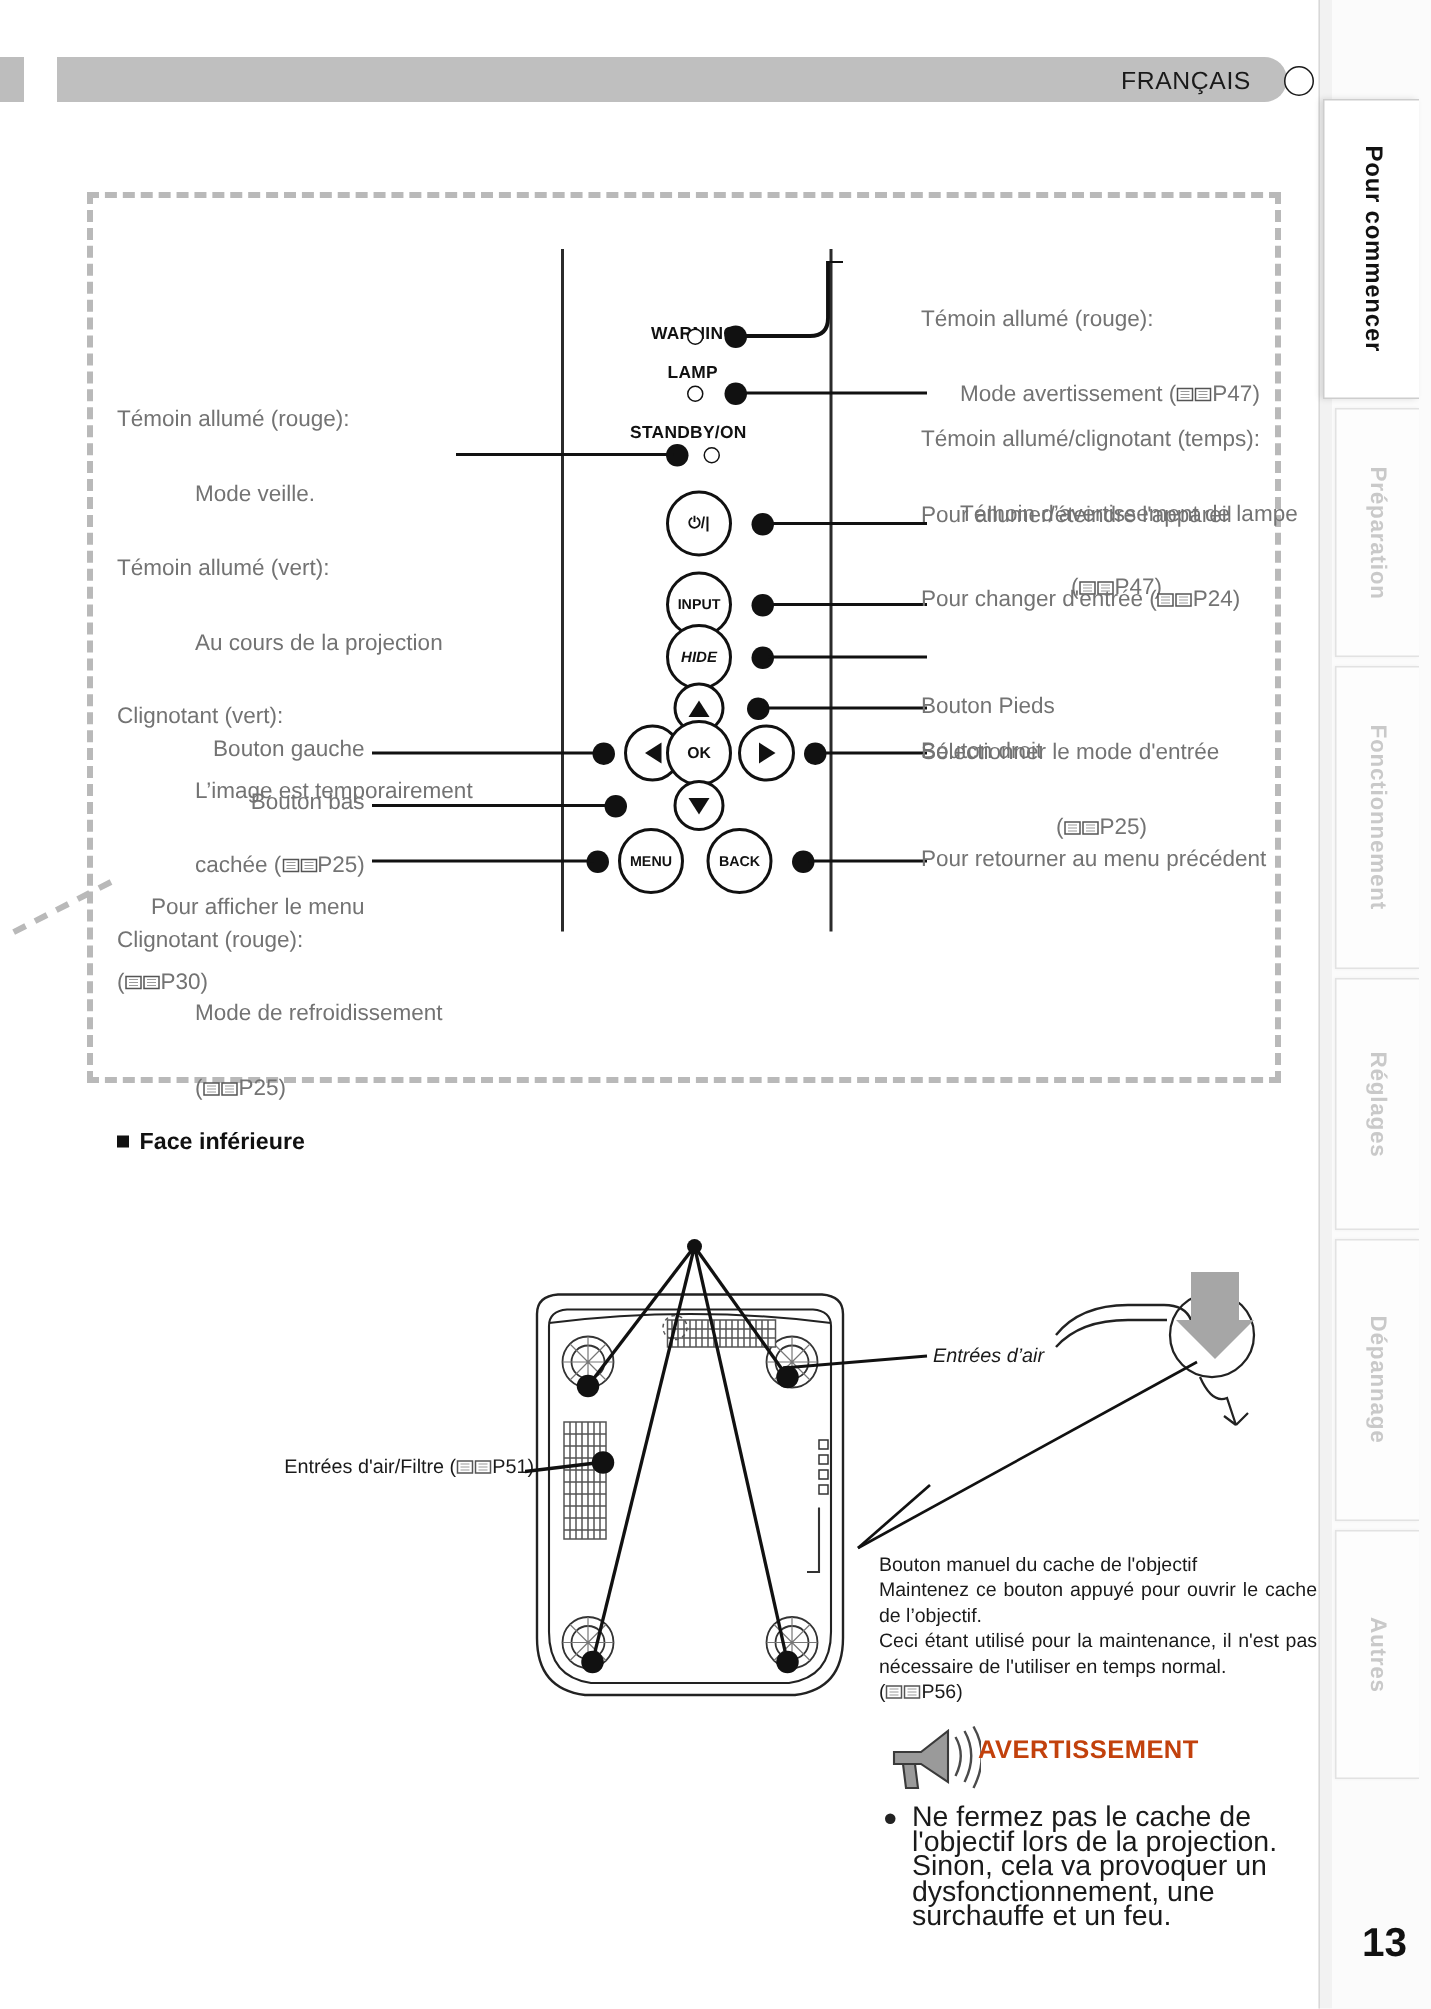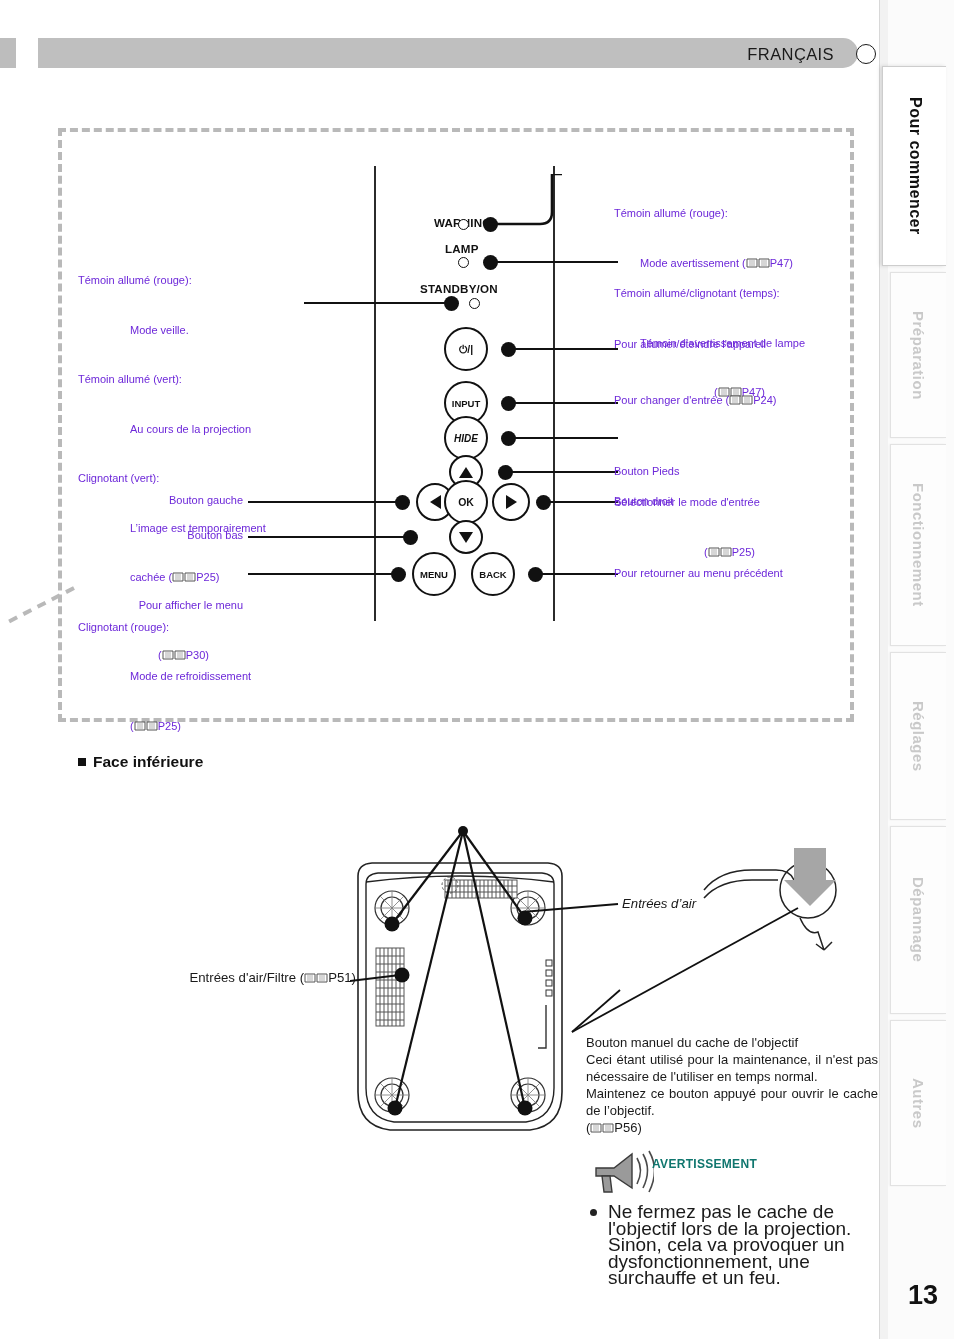--- a/index.html
+++ b/index.html
@@ -43,21 +43,21 @@
   .dashbox{position:absolute;left:58px;top:128px;width:796px;height:594px;
     border:4px dashed #b9b9b9;box-sizing:border-box;}
   .dash-tail{position:absolute;left:6px;top:586px;width:72px;height:38px;}
 
   
   .panel{position:absolute;left:58px;top:128px;width:796px;height:594px;}
   .vline{position:absolute;width:2px;background:#2b2b2b;}
   .vl-left{left:316px;top:38px;height:455px;}
   .vl-right{left:495px;top:38px;height:455px;}
 
-  .lab{position:absolute;font-size:11px;line-height:16.5px;white-space:pre;color:#6d28d9;}
+  .lab{position:absolute;font-size:15px;line-height:16.5px;white-space:pre;color:#737373;}
   .lab-r{text-align:left;}
   .lab-l{text-align:right;}
 
   .lead{position:absolute;height:2px;background:#111111;}
   .bullet{position:absolute;width:15px;height:15px;border-radius:50%;background:#111111;}
 
   .ind-name{position:absolute;font-size:11.6px;font-weight:bold;letter-spacing:.2px;color:#111;}
   .ring{position:absolute;width:11px;height:11px;border-radius:50%;border:1.6px solid #111;
         background:#fff;box-sizing:border-box;}
 
@@ -75,21 +75,21 @@
 
   .bookicon{display:inline-block;width:24px;height:12px;vertical-align:-2px;position:relative;}
   .bookicon svg{position:absolute;left:0;top:-1px;}
 
   
   .sec-head{position:absolute;left:78px;top:753px;font-size:15.5px;font-weight:bold;color:#111;}
   .sec-head .sq{display:inline-block;width:8px;height:8px;background:#111;margin-right:7px;vertical-align:1px;}
   .feet-note{position:absolute;left:266px;top:805px;font-size:13.2px;color:#1a1a1a;white-space:nowrap;}
 
   .bt-lab{position:absolute;font-size:13.2px;line-height:17px;color:#1a1a1a;}
-  .warn-title{position:absolute;left:652px;top:1157px;font-size:12px;font-weight:bold;letter-spacing:.3px;color:#0f766e;}
+  .warn-title{position:absolute;left:652px;top:1157px;font-size:17px;font-weight:bold;letter-spacing:.3px;color:#c2410c;}
   .warn-body{position:absolute;left:608px;top:1204px;width:272px;font-size:19px;line-height:16.5px;color:#1a1a1a;}
   .warn-dot{position:absolute;left:590px;top:1209px;width:7px;height:7px;border-radius:50%;background:#222;}
   .lensbody{position:absolute;left:586px;top:1034px;width:292px;font-size:13px;line-height:17px;color:#1a1a1a;text-align:justify;}
 </style>
 </head>
 <body>
 
 <div class="page">
 
   <div class="hdr-band"></div>
@@ -229,21 +229,21 @@
               <path d="M3 5 H9 M3 7 H9 M3 9 H9 M15 5 H21 M15 7 H21 M15 9 H21" stroke="#999" stroke-width=".8"></path>
             </svg></span><span>P25)</span></div>
     </div>
 
     <div class="lab" style="left:20px;top:364px;width:165px;text-align:right;">Bouton gauche</div>
 
     <div class="lab" style="left:20px;top:399px;width:165px;text-align:right;">Bouton bas</div>
 
     <div class="lab" style="left:20px;top:436px;width:165px;text-align:right;">
       <div>Pour afficher le menu</div>
-      <div style="text-align:right;padding-right:34px;"><span>(</span><span class="bookicon"><svg width="24" height="13" viewBox="0 0 24 13">
+      <div style="text-align:left;padding-right:34px;"><span>(</span><span class="bookicon"><svg width="24" height="13" viewBox="0 0 24 13">
               <path d="M1 3 L1 11 L11 11 L11 3 Z M13 3 L13 11 L23 11 L23 3 Z" fill="#fff" stroke="#555" stroke-width="1"></path>
               <path d="M3 5 H9 M3 7 H9 M3 9 H9 M15 5 H21 M15 7 H21 M15 9 H21" stroke="#999" stroke-width=".8"></path>
             </svg></span><span>P30)</span></div>
     </div>
 
     <div class="lab lab-r" style="left:556px;top:44px;width:250px;">
       <div>Témoin allumé (rouge):</div>
       <div style="padding-left:26px;"><span>Mode avertissement (</span><span class="bookicon"><svg width="24" height="13" viewBox="0 0 24 13">
               <path d="M1 3 L1 11 L11 11 L11 3 Z M13 3 L13 11 L23 11 L23 3 Z" fill="#fff" stroke="#555" stroke-width="1"></path>
               <path d="M3 5 H9 M3 7 H9 M3 9 H9 M15 5 H21 M15 7 H21 M15 9 H21" stroke="#999" stroke-width=".8"></path>
@@ -371,22 +371,22 @@
     <path d="M104,8 L136,8 L136,40 L146,40 L120,66 L94,40 L104,40 Z" fill="#a6a6a6"></path>
   </svg>
 
   <svg style="position:absolute;left:560px;top:900px;width:260px;height:140px;">
     <line x1="12" y1="132" x2="238" y2="8" stroke="#111" stroke-width="1.8"></line>
     <line x1="12" y1="132" x2="60" y2="90" stroke="#111" stroke-width="1.8"></line>
   </svg>
 
   <div class="lensbody">
     <div style="text-align:left;">Bouton manuel du cache de l'objectif</div>
+    <div>Maintenez ce bouton appuyé pour ouvrir le cache de l’objectif.</div>
     <div>Ceci étant utilisé pour la maintenance, il n'est pas nécessaire de l'utiliser en temps normal.</div>
-    <div>Maintenez ce bouton appuyé pour ouvrir le cache de l’objectif.</div>
     <div style="text-align:left;"><span>(</span><span class="bookicon"><svg width="24" height="13" viewBox="0 0 24 13">
             <path d="M1 3 L1 11 L11 11 L11 3 Z M13 3 L13 11 L23 11 L23 3 Z" fill="#fff" stroke="#555" stroke-width="1"></path>
             <path d="M3 5 H9 M3 7 H9 M3 9 H9 M15 5 H21 M15 7 H21 M15 9 H21" stroke="#999" stroke-width=".8"></path>
           </svg></span><span>P56)</span></div>
   </div>
 
   <svg style="position:absolute;left:592px;top:1150px;width:62px;height:48px;">
     <path d="M4,18 L22,18 L40,4 L40,38 L22,26 L4,26 Z" fill="#9a9a9a" stroke="#3a3a3a" stroke-width="1.4"></path>
     <path d="M10,26 L12,42 L20,42 L18,26 Z" fill="#9a9a9a" stroke="#3a3a3a" stroke-width="1.4"></path>
     <g fill="none" stroke="#4a4a4a" stroke-width="1.6">

